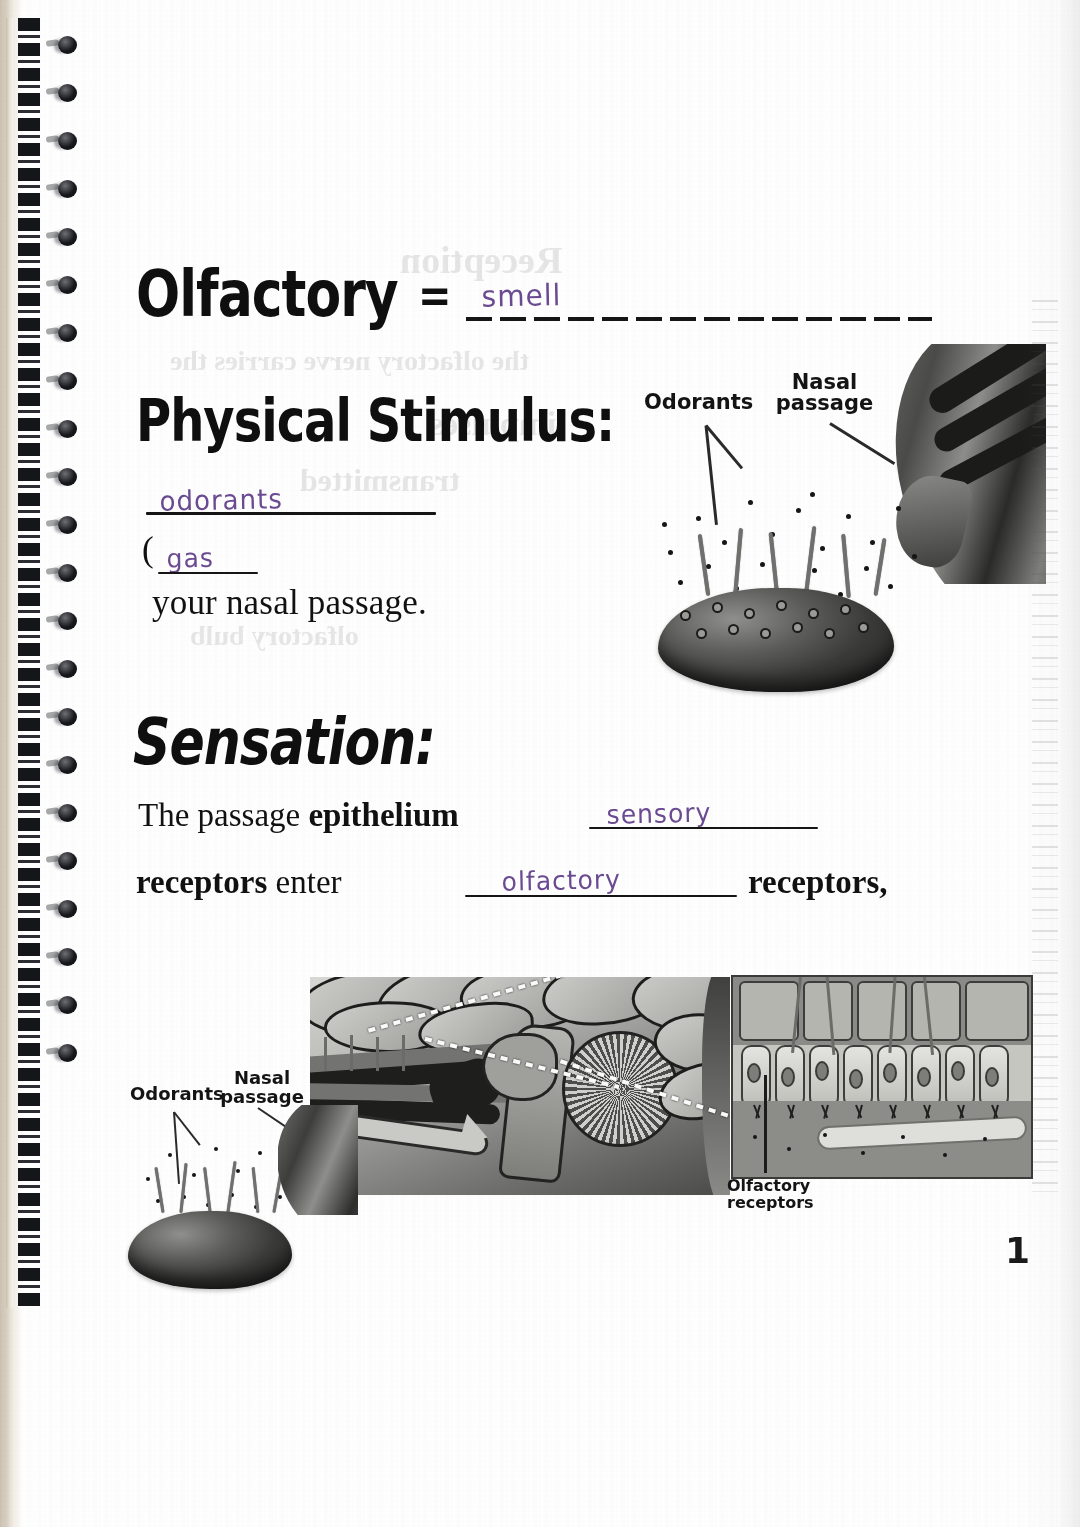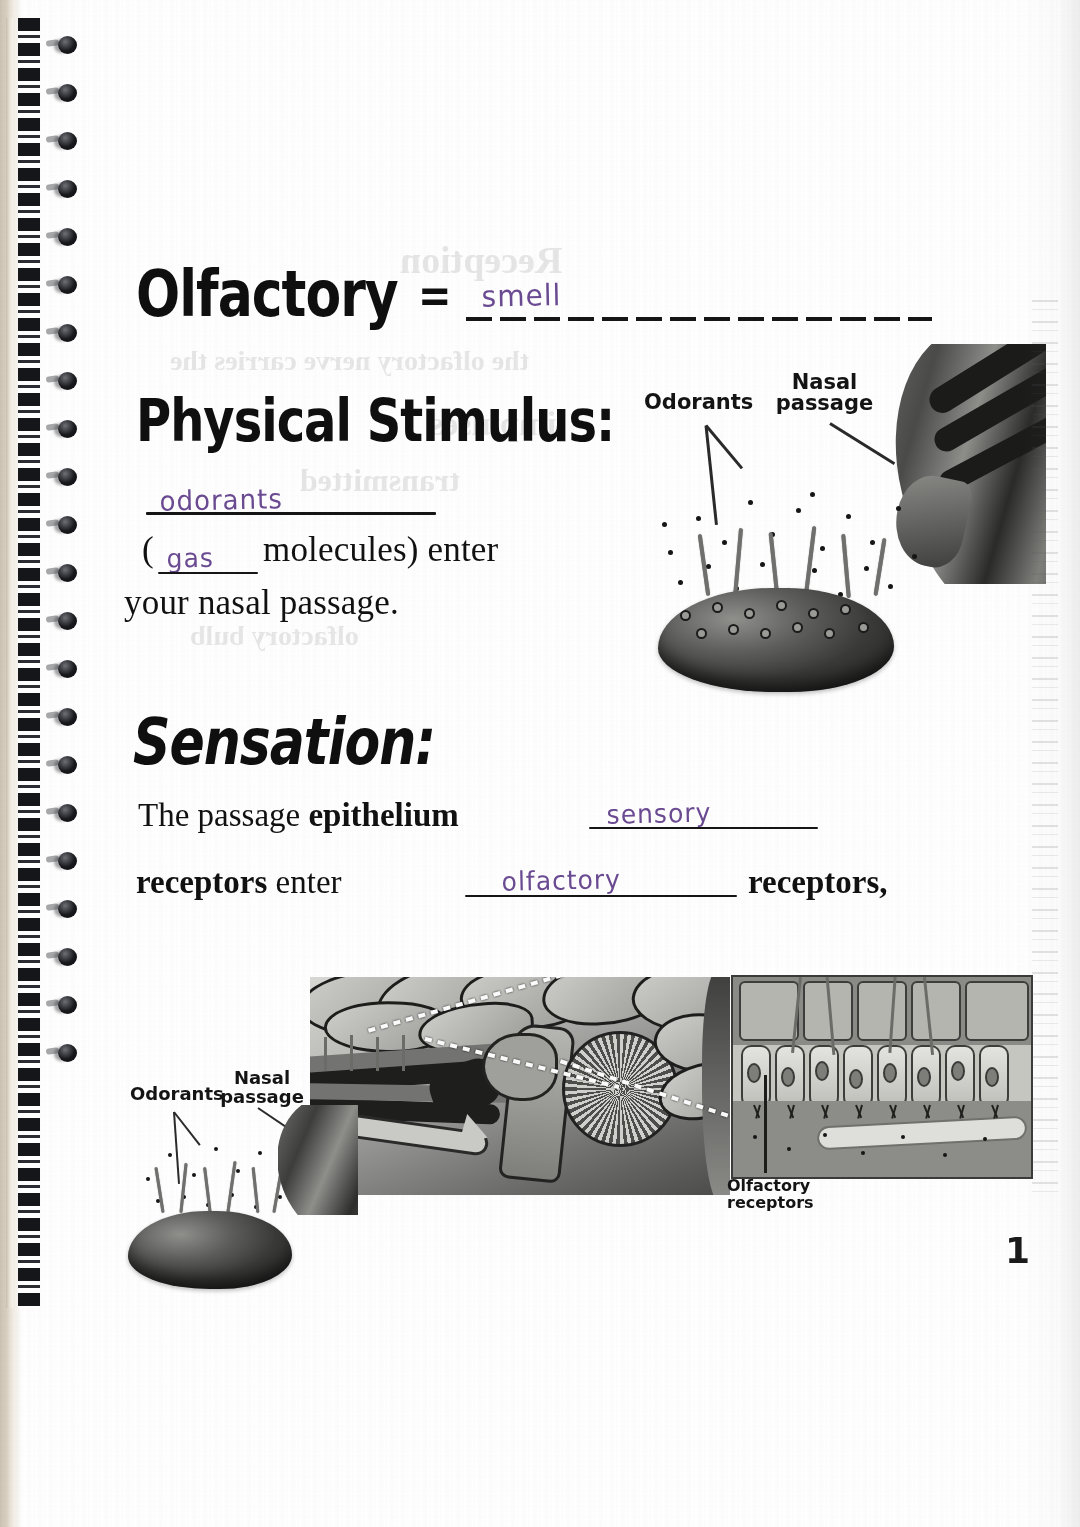--- a/index.html
+++ b/index.html
@@ -208,22 +208,21 @@
   <div class="rule-dashed" style="left:466px;top:317px;width:466px;"></div>
 
   <div class="marker" style="position:absolute;left:136px;top:392px;font-size:48px;">Physical Stimulus:</div>
 
   <div class="handwrite" style="position:absolute;left:160px;top:487px;font-size:26px;">odorants</div>
   <div class="rule-solid" style="left:146px;top:512px;width:290px;"></div>
 
   <div class="print" style="position:absolute;left:142px;top:530px;font-size:35px;">(</div>
   <div class="handwrite" style="position:absolute;left:167px;top:545px;font-size:25px;">gas</div>
   <div class="rule-solid" style="left:158px;top:572px;width:100px;height:2px;"></div>
-  <div class="print" style="position:absolute;left:263px;top:530px;font-size:35px;letter-spacing:.2px;">molecules) enter</div>
-  <div class="print" style="position:absolute;left:124px;top:583px;font-size:35px;letter-spacing:.2px;text-align:center;">your nasal passage.</div>
+  <div class="print" style="position:absolute;left:152px;top:583px;font-size:35px;letter-spacing:.2px;text-align:center;">your nasal passage.</div>
 
   <div class="fig" style="left:640px;top:350px;width:400px;height:390px;">
 
     <div class="fig-label" style="position:absolute;left:4px;top:42px;font-size:21px;">Odorants</div>
     <div class="fig-label" style="position:absolute;left:132px;top:22px;font-size:21px;text-align:center;width:105px;">
       <span>Nasal</span><br>
       <span>passage</span>
     </div>
 
     <div class="leader" style="left:66px;top:74px;width:56px;height:3px;transform:rotate(50deg);"></div>

